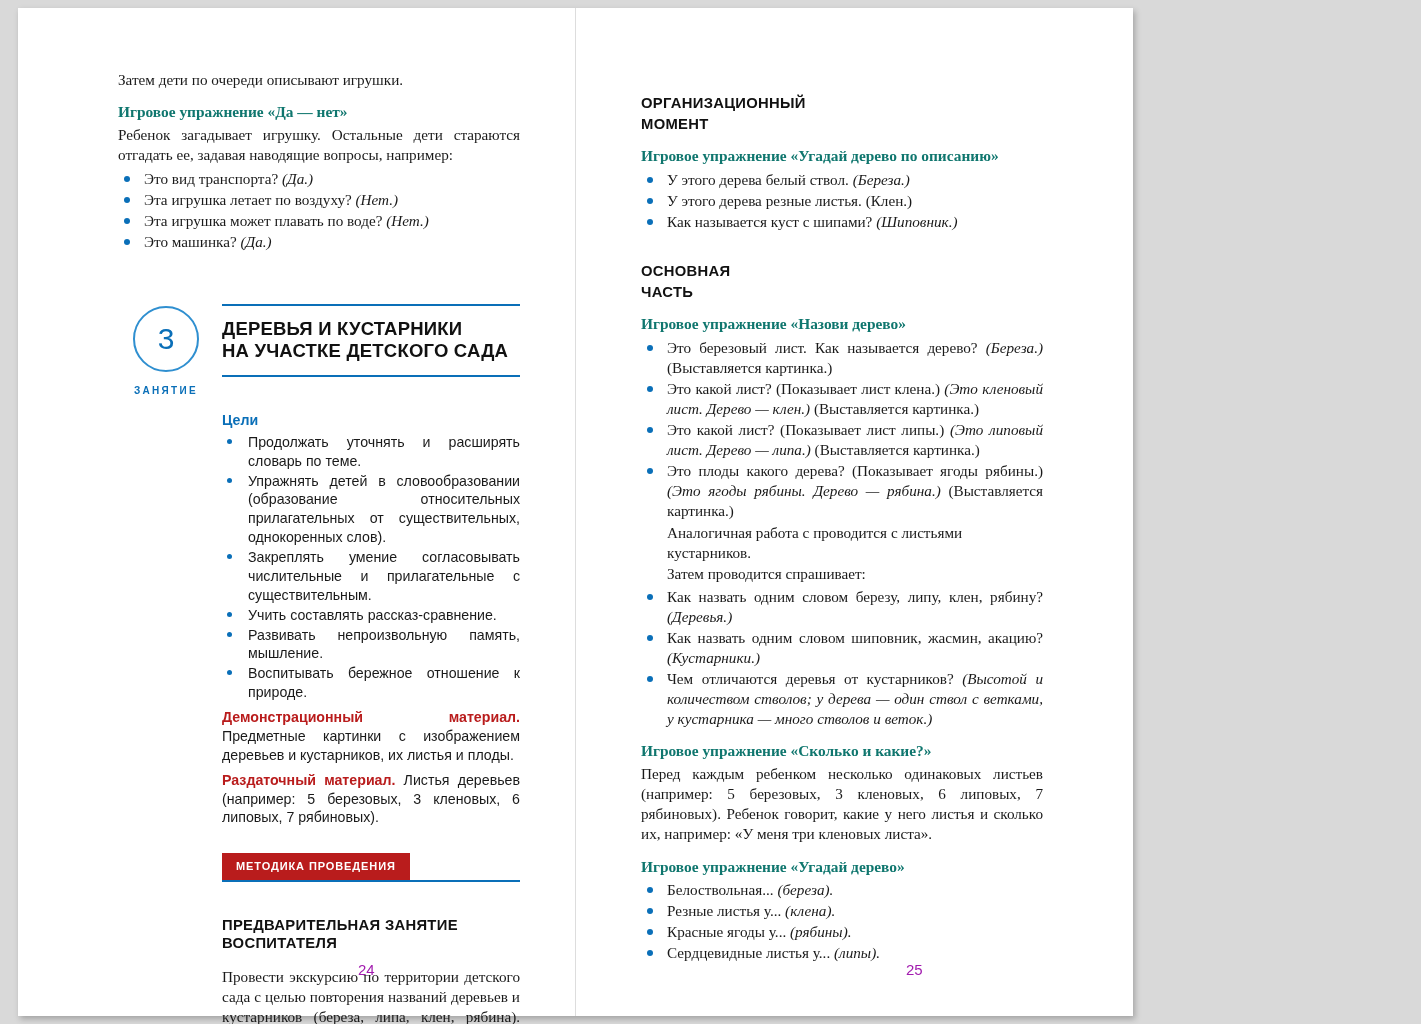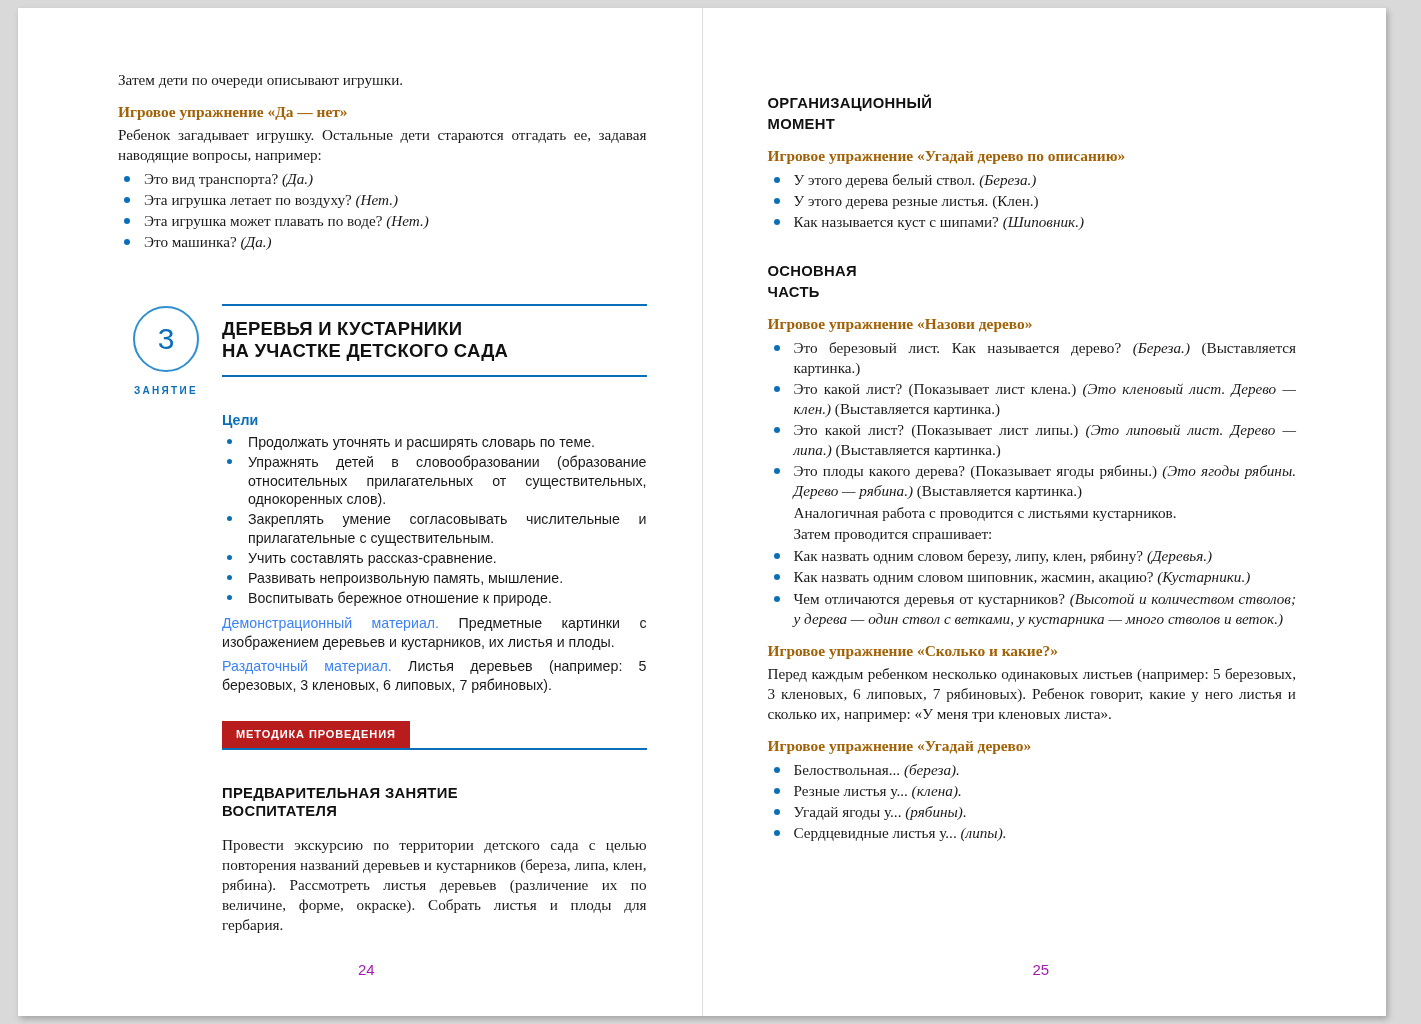--- a/index.html
+++ b/index.html
@@ -10,21 +10,21 @@
   body {
     width: 1421px;
     height: 1024px;
     font-family: "Liberation Serif", serif;
     overflow: hidden;
   }
   .spread {
     position: absolute;
     left: 18px;
     top: 8px;
-    width: 1368px;
+    width: 1115px;
     height: 1008px;
     background: #ffffff;
     box-shadow: 2px 3px 6px rgba(0,0,0,0.25);
     display: flex;
   }
   .page {
     position: relative;
     box-sizing: border-box;
     height: 100%;
   }
@@ -41,21 +41,21 @@
   p, li, div {
     font-size: 15.2px;
     line-height: 1.32;
     color: #1a1a1a;
   }
   .body-text {
     text-align: justify;
     margin: 0 0 3px 0;
   }
   .blue-head {
-    color: #a16207;
+    color: #0f766e;
     font-weight: bold;
     font-size: 15.4px;
     margin: 12px 0 3px 0;
   }
   ul.bullets {
     list-style: none;
     margin: 2px 0 2px 0;
     padding: 0;
   }
   ul.bullets > li {
@@ -152,21 +152,21 @@
     margin-bottom: 3px;
     font-family: "Liberation Sans", sans-serif;
   }
   .goals-wrap ul.bullets > li:before {
     top: 6px;
     left: 5px;
     width: 5px;
     height: 5px;
   }
   .material-line { margin-top: 6px; text-align: justify; }
-  .material-label { color: #3b82f6; font-weight: normal; }
+  .material-label { color: #b91c1c; font-weight: bold; }
 
   .method-banner {
     margin-left: 104px;
     margin-top: 26px;
     position: relative;
   }
   .method-tab {
     display: inline-block;
     background: #b91c1c;
     color: #ffffff;
@@ -322,20 +322,20 @@
         <li>Чем отличаются деревья от кустарников? <i>(Высотой и количеством стволов; у дерева — один ствол с ветками, у кустарника — много стволов и веток.)</i></li>
       </ul>
 
     <div class="blue-head">Игровое упражнение «Сколько и какие?»</div>
     <p class="body-text">Перед каждым ребенком несколько одинаковых листьев (например: 5 березовых, 3 кленовых, 6 липовых, 7 рябиновых). Ребенок говорит, какие у него листья и сколько их, например: «У меня три кленовых листа».</p>
 
     <div class="blue-head">Игровое упражнение «Угадай дерево»</div>
     <ul class="bullets" id="right-guess-list">
         <li><span>Белоствольная... </span><i>(береза).</i></li>
         <li><span>Резные листья у... </span><i>(клена).</i></li>
-        <li><span>Угадай ягоды у... </span><i>(рябины).</i></li>
+        <li><span>Красные ягоды у... </span><i>(рябины).</i></li>
         <li><span>Сердцевидные листья у... </span><i>(липы).</i></li>
       </ul>
 
     <div class="page-num right">25</div>
   </div>
 
 </div>
 
 </body></html>

